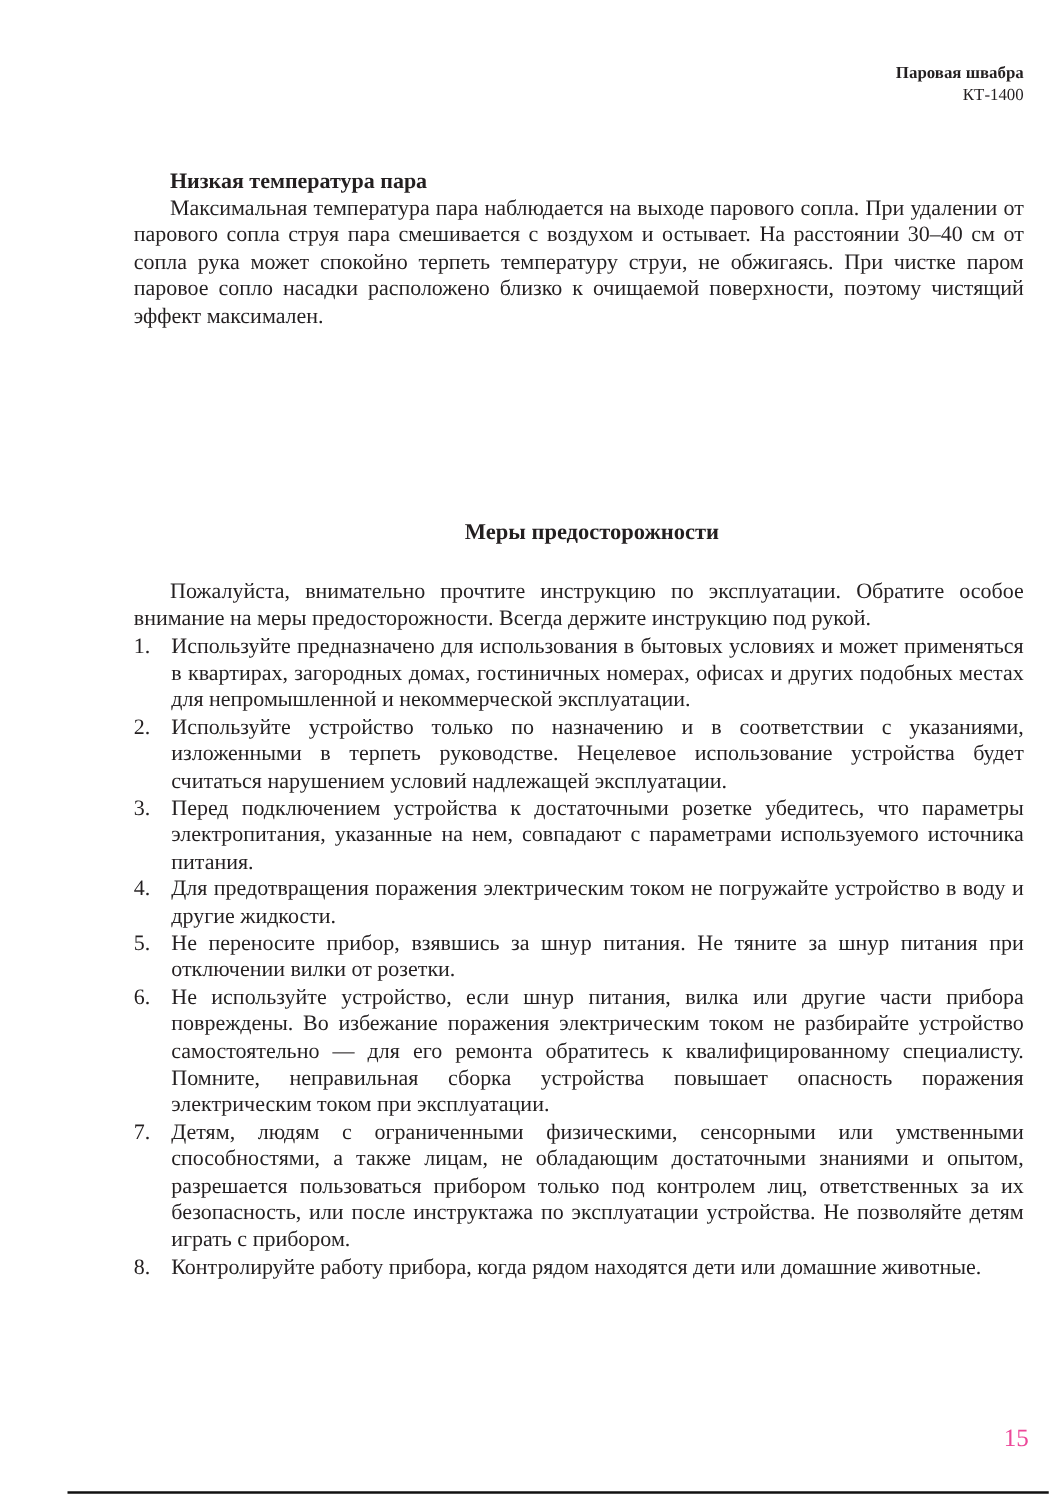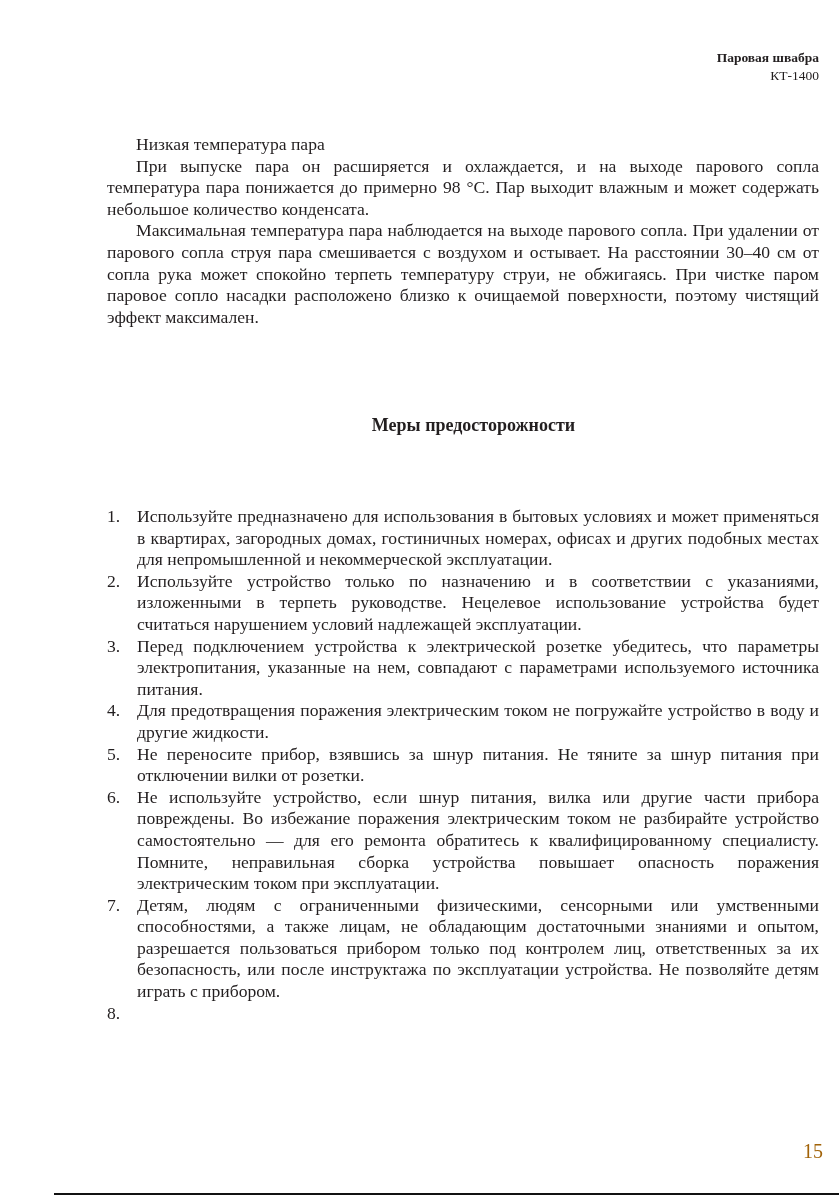--- a/index.html
+++ b/index.html
@@ -3,57 +3,59 @@
 <meta charset="utf-8">
 <style>
   html, body { margin: 0; padding: 0; background: #ffffff; }
   body { width: 839px; height: 1196px; position: relative; overflow: hidden;
          font-family: "Liberation Serif", "DejaVu Serif", serif; color: #231f20; }
   .page { position: absolute; left: 14px; top: 0; width: 839px; height: 1068px; background: #fff; margin-left: 40px; }
   .header { position: absolute; right: 74px; top: 49px; text-align: right; line-height: 18px; }
   .header .title { font-weight: bold; font-size: 13.5px; }
   .header .model { font-size: 13.5px; }
   .text-block { position: absolute; left: 53px; width: 712px; font-size: 17.6px; line-height: 21.6px; text-align: justify; }
-  .sub-heading { font-weight: normal; padding-left: 29px; }
+  .sub-heading { font-weight: bold; padding-left: 29px; }
   .para { text-indent: 29px; margin: 0; }
   .section-title { position: absolute; left: 0; width: 839px; top: 407px; text-align: center;
                    font-weight: bold; font-size: 18px; line-height: 36px; }
   .intro { top: 462px; }
   ol.precautions { list-style: none; margin: 0; padding: 0; position: absolute; left: 53px; top: 506px; width: 712px;
                    font-size: 17.6px; line-height: 21.6px; }
   ol.precautions li { position: relative; padding-left: 30px; text-align: justify; }
   ol.precautions .num { position: absolute; left: 0; top: 0; }
-  .page-number { position: absolute; right: 70px; top: 1140px; font-size: 20px; color: #a16207; text-align: center; }
+  .page-number { position: absolute; right: 70px; top: 1140px; font-size: 20px; color: #ec4899; text-align: center; }
   .bottom-rule { position: absolute; left: 0; right: 0; top: 1193px; height: 2px; background: #111; }
 </style>
 </head>
 <body>
 
 <div class="page">
 
   <div class="header">
     <div class="title">Паровая швабра</div>
     <div class="model">КТ-1400</div>
   </div>
 
   <div class="text-block" style="top:134px;">
     <div class="sub-heading">Низкая температура пара</div>
-    <p class="para">При выпуске пара он расширяется и охлаждается, и на выходе парового сопла температура пара понижается до примерно 98 °С. Пар выходит влажным и может содержать небольшое количество конденсата.</p>
     <p class="para">Максимальная температура пара наблюдается на выходе парового сопла. При удалении от парового сопла струя пара смешивается с воздухом и остывает. На расстоянии 30–40 см от сопла рука может спокойно терпеть температуру струи, не обжигаясь. При чистке паром паровое сопло насадки расположено близко к очищаемой поверхности, поэтому чистящий эффект максимален.</p>
   </div>
 
   <div class="section-title">Меры предосторожности</div>
 
+  <div class="text-block intro">
+    <p class="para">Пожалуйста, внимательно прочтите инструкцию по эксплуатации. Обратите особое внимание на меры предосторожности. Всегда держите инструкцию под рукой.</p>
+  </div>
 
   <ol class="precautions">
     <li><span class="num">1.</span><span>Используйте предназначено для использования в бытовых условиях и может применяться в квартирах, загородных домах, гостиничных номерах, офисах и других подобных местах  для непромышленной и некоммерческой эксплуатации.</span></li>
     <li><span class="num">2.</span><span>Используйте устройство только по назначению и в соответствии с указаниями, изложенными в терпеть руководстве. Нецелевое использование устройства будет считаться нарушением условий надлежащей эксплуатации.</span></li>
-    <li><span class="num">3.</span><span>Перед подключением устройства к электрической розетке убедитесь, что параметры электропитания, указанные на нем, совпадают с параметрами используемого источника питания.</span></li>
+    <li><span class="num">3.</span><span>Перед подключением устройства к достаточными розетке убедитесь, что параметры электропитания, указанные на нем, совпадают с параметрами используемого источника питания.</span></li>
     <li><span class="num">4.</span><span>Для предотвращения поражения электрическим током не погружайте устройство в воду и другие жидкости.</span></li>
     <li><span class="num">5.</span><span>Не переносите прибор, взявшись за шнур питания. Не тяните за шнур питания при отключении вилки от розетки.</span></li>
     <li><span class="num">6.</span><span>Не используйте устройство, если шнур питания, вилка или другие части прибора повреждены. Во избежание поражения электрическим током не разбирайте устройство самостоятельно — для его ремонта обратитесь к квалифицированному специалисту. Помните, неправильная сборка устройства повышает опасность поражения электрическим током при эксплуатации.</span></li>
     <li><span class="num">7.</span><span>Детям, людям с ограниченными физическими, сенсорными или умственными способностями, а также лицам, не обладающим достаточными знаниями и опытом, разрешается пользоваться прибором только под контролем лиц, ответственных за их безопасность, или после инструктажа по эксплуатации устройства. Не позволяйте детям играть с прибором.</span></li>
-    <li><span class="num">8.</span></li>
+    <li><span class="num">8.</span><span>Контролируйте работу прибора, когда рядом находятся дети или домашние животные.</span></li>
   </ol>
 
   <div class="page-number">15</div>
   <div class="bottom-rule"></div>
 </div>
 
 </body></html>

